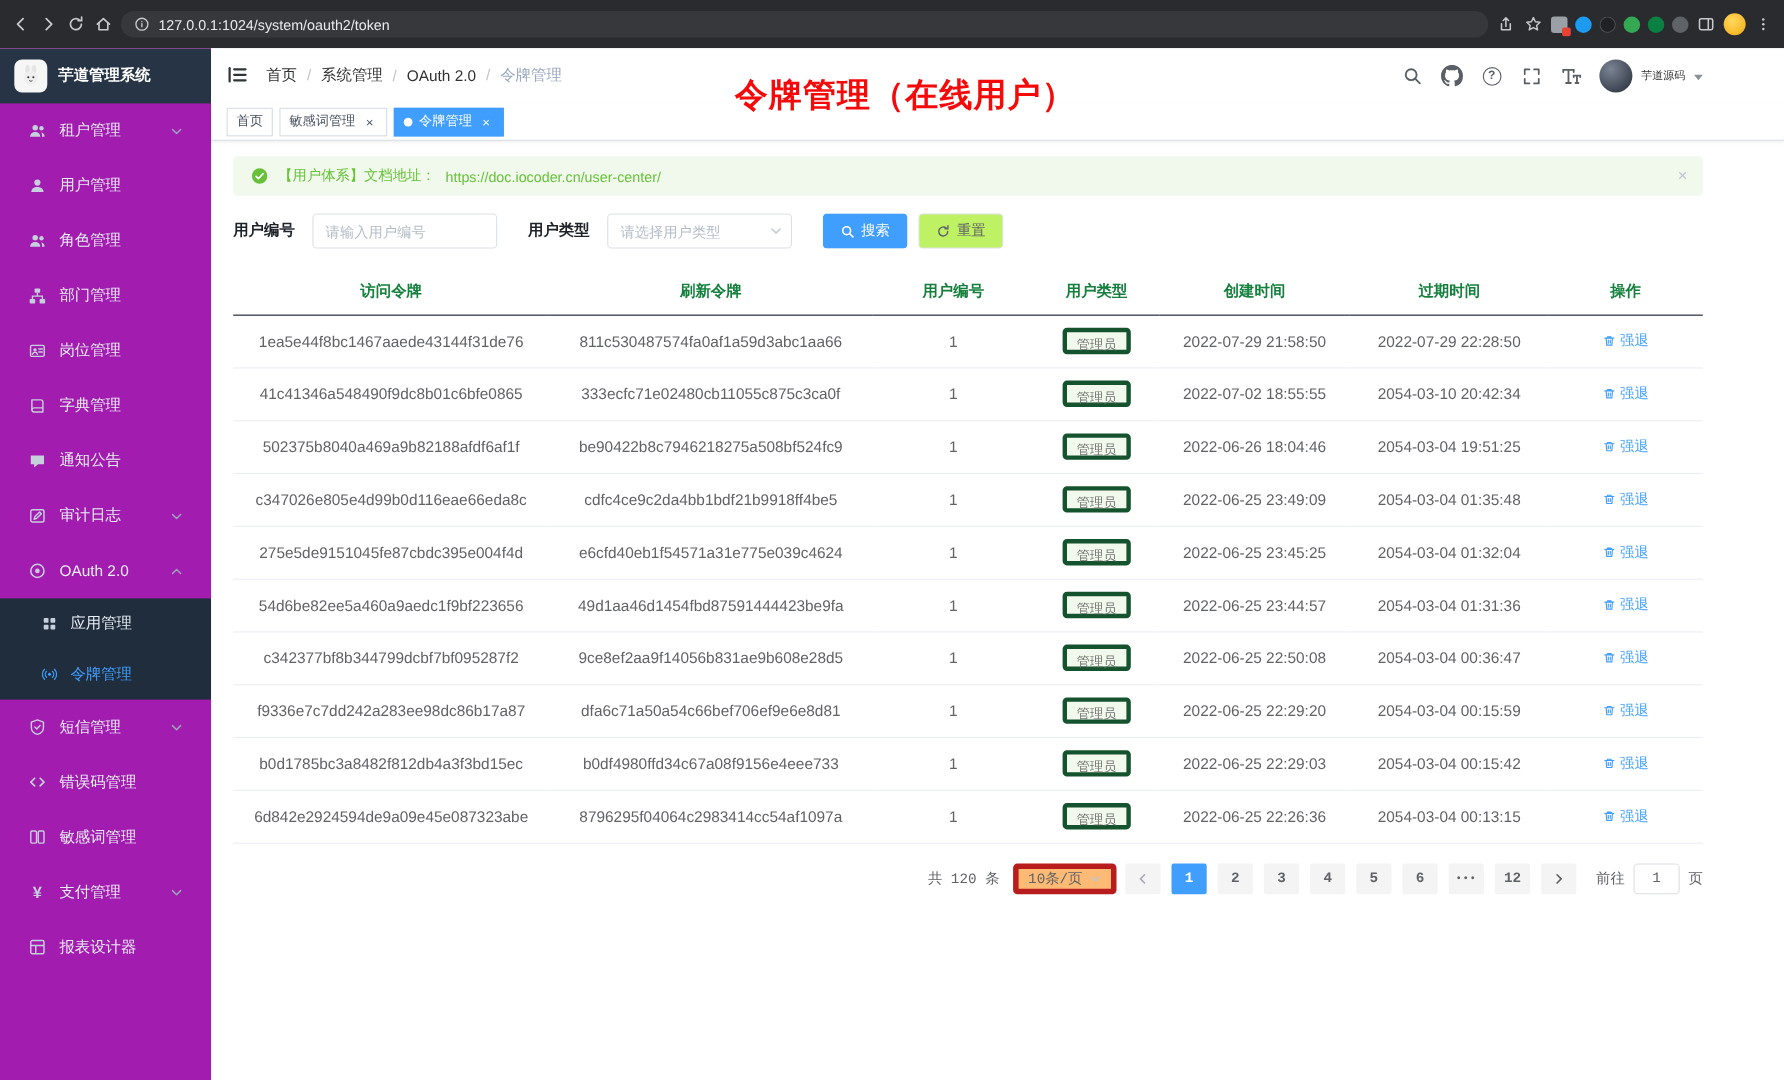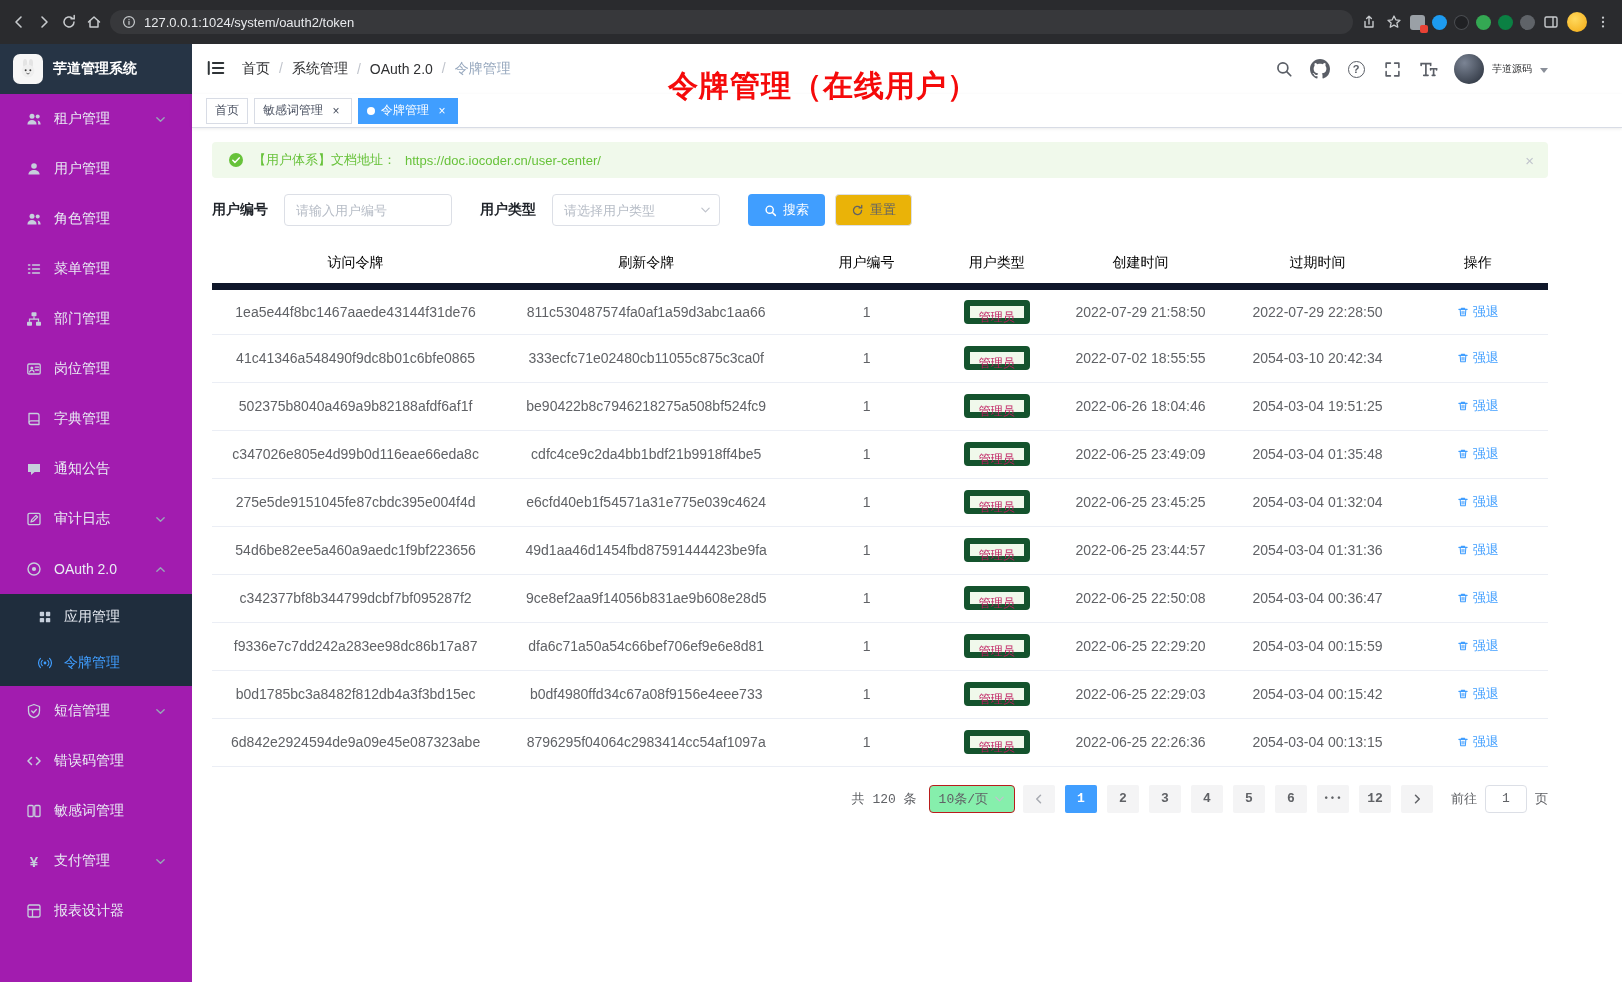--- a/index.html
+++ b/index.html
@@ -68,33 +68,33 @@
 
   .filters { display:flex; align-items:center; font-size:14px; margin:2px 0 18px; }
   .f-label { font-weight:700; color:#1f2329; margin-right:16px; white-space:nowrap; }
   .f-group { display:flex; align-items:center; margin-right:28px; }
   .f-input-wrap { position:relative; }
   .f-input { width:168px; height:32px; border:1px solid #dcdfe6; border-radius:4px; padding:0 11px; font-size:13px; color:#606266; outline:none; background:#fff; font-family:inherit; }
   .f-input::placeholder { color:#b6bcc6; }
   .sel-caret { position:absolute; right:9px; top:50%; transform:translateY(-50%); color:#c0c4cc; pointer-events:none; }
   .btn { height:32px; border-radius:4px; border:1px solid transparent; display:inline-flex; align-items:center; gap:6px; padding:0 15px; font-size:13px; cursor:pointer; font-family:inherit; }
   .btn-primary { background:#409eff; color:#fff; }
-  .btn-plain { background:#eab308; color:#606266; border-color:#dcdfe6; margin-left:10px; }
+  .btn-plain { background:#bef264; color:#606266; border-color:#dcdfe6; margin-left:10px; }
 
   
   table.data-table { width:100%; border-collapse:collapse; font-size:14px; color:#606266; text-align:center; table-layout:fixed; }
-  .data-table th { height:42px; font-weight:400; color:#000000; border-bottom:7px solid #0f172a; }
+  .data-table th { height:42px; font-weight:700; color:#15803d; border-bottom:1px solid #0f172a; }
   .data-table td { height:48px; border-bottom:1px solid #ebeef5; white-space:nowrap; overflow:hidden; }
-  .tag-success { display:inline-block; background:#f0f9eb; border:6px solid #14532d; color:#be185d; border-radius:4px; font-size:12px; line-height:22px; height:24px; padding:0 9px; }
+  .tag-success { display:inline-block; background:#f0f9eb; border:4px solid #14532d; color:#737373; border-radius:4px; font-size:12px; line-height:22px; height:24px; padding:0 9px; }
   .link-blue { color:#409eff; display:inline-flex; align-items:center; gap:4px; font-size:13px; cursor:pointer; }
 
   
   .pagination { display:flex; align-items:center; justify-content:flex-end; gap:6px; margin-top:18px; font-size:13px; color:#606266;font-family:Liberation Mono, monospace; }
   .pg-total { margin-right:6px; }
-  .pg-size { position:relative; height:28px; border:1px solid #b91c1c; border-radius:4px; display:flex; align-items:center; padding:0 26px 0 9px; cursor:pointer; background:#86efac; }
+  .pg-size { position:relative; height:28px; border:5px solid #b91c1c; border-radius:4px; display:flex; align-items:flex-end; padding:0 26px 0 9px; cursor:pointer; background:#fdba74; }
   .pg-btn { min-width:32px; height:28px; padding:0 4px; background:#f4f4f5; border-radius:2px; display:flex; align-items:center; justify-content:center; color:#606266; font-weight:600; cursor:pointer; margin:0 2px; }
   .pg-btn.active { background:#409eff; color:#fff; cursor:default; }
   .pg-btn.more { font-size:9px; letter-spacing:1px; }
   .pg-arrow { color:#a8abb2; }
   .pg-goto { display:flex; align-items:center; gap:8px; margin-left:10px; }
   .pg-input { width:42px; height:28px; border:1px solid #dcdfe6; border-radius:4px; text-align:center; font-size:13px; color:#606266; outline:none; font-family:inherit; }
 
   
   .annotation { position:absolute; left:668px; top:66px; color:#f50a0a; font-size:30px; font-weight:700; letter-spacing:1px; z-index:20; pointer-events:none; white-space:nowrap; }
 </style>
@@ -208,26 +208,20 @@
           <span>用户管理</span>
         </div>
         <div class="menu-item">
           <svg class="mi" width="16" height="16" viewBox="0 0 16 16" fill="currentColor">
               <circle cx="6" cy="5.2" r="2.5"></circle>
               <path d="M1.4 13.4c0-2.8 2-4.4 4.6-4.4s4.6 1.6 4.6 4.4z"></path>
               <circle cx="11.7" cy="5.6" r="2"></circle>
               <path d="M11.6 9.4c2 .3 3 1.7 3 4h-2.5a6 6 0 0 0-.5-4z"></path>
             </svg>
           <span>角色管理</span>
-        </div>
-        <div class="menu-item">
-          <svg class="mi" width="16" height="16" viewBox="0 0 16 16" fill="none" stroke="currentColor" stroke-width="1.6" stroke-linecap="round">
-              <path d="M2.6 4h1.2M2.6 8h1.2M2.6 12h1.2M6.6 4h6.8M6.6 8h6.8M6.6 12h6.8"></path>
-            </svg>
-          <span>菜单管理</span>
         </div>
         <div class="menu-item">
           <svg class="mi" width="16" height="16" viewBox="0 0 16 16" fill="currentColor">
               <rect x="5.5" y="1.2" width="5" height="4" rx=".8"></rect>
               <rect x="1" y="10.8" width="5" height="4" rx=".8"></rect>
               <rect x="10" y="10.8" width="5" height="4" rx=".8"></rect>
               <path d="M8 5.2v3M3.5 10.8V8.2h9v2.6" fill="none" stroke="currentColor" stroke-width="1.2"></path>
             </svg>
           <span>部门管理</span>
         </div>

